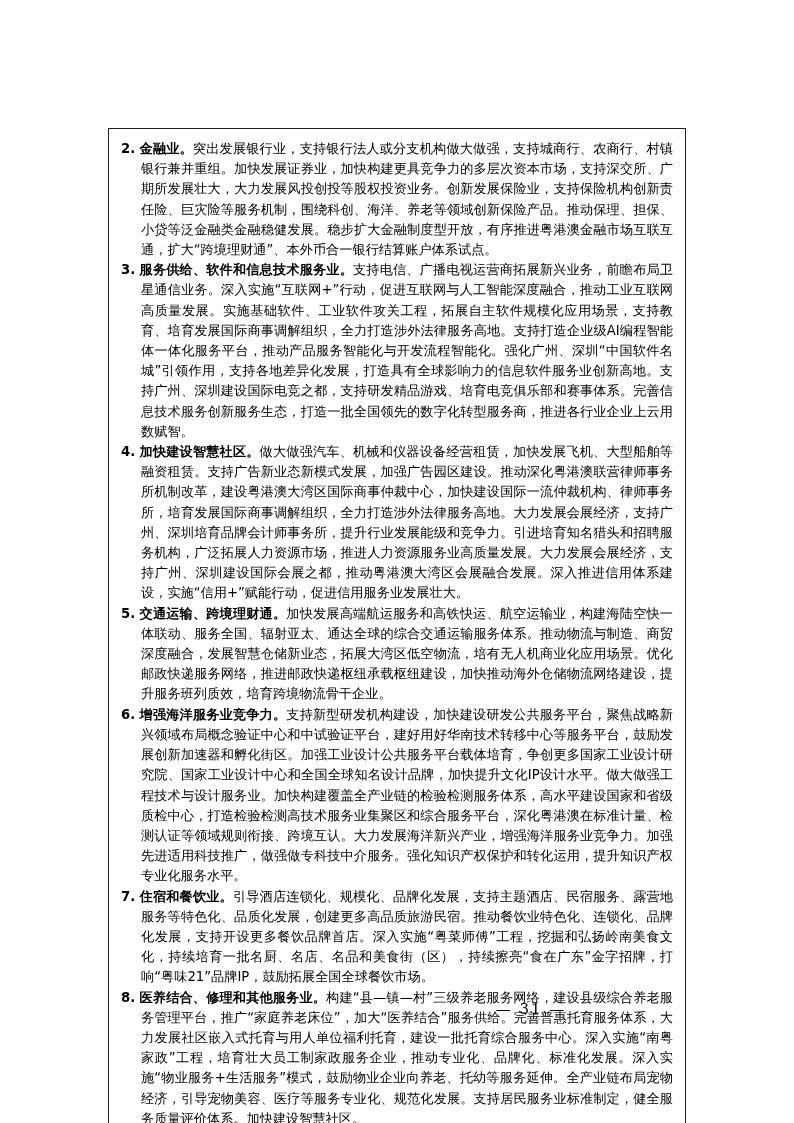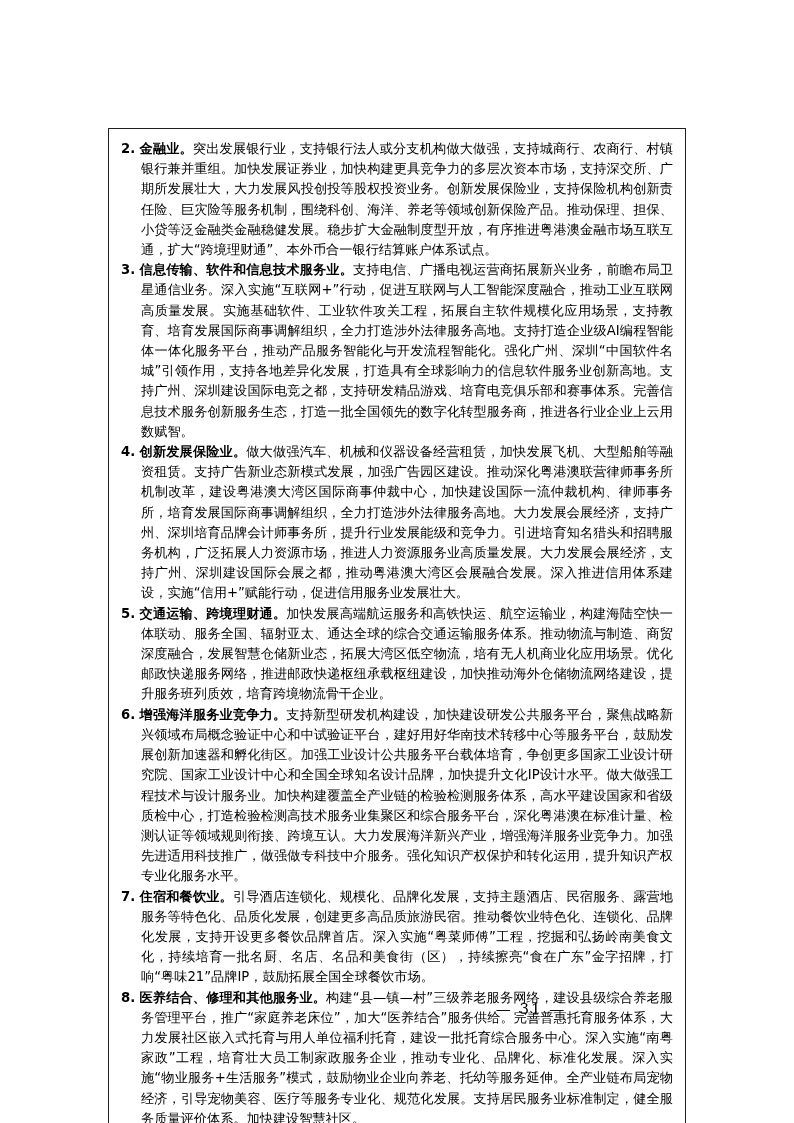--- a/index.html
+++ b/index.html
@@ -69,26 +69,26 @@
 <div class="page">
   <div class="content-frame">
 
     <p class="para">
       <span class="num">2.</span>
       <span class="lead">金融业。</span><span>突出发展银行业，支持银行法人或分支机构做大做强，支持城商行、农商行、村镇银行兼并重组。加快发展证券业，加快构建更具竞争力的多层次资本市场，支持深交所、广期所发展壮大，大力发展风投创投等股权投资业务。创新发展保险业，支持保险机构创新责任险、巨灾险等服务机制，围绕科创、海洋、养老等领域创新保险产品。推动保理、担保、小贷等泛金融类金融稳健发展。稳步扩大金融制度型开放，有序推进粤港澳金融市场互联互通，扩大“跨境理财通”、本外币合一银行结算账户体系试点。</span>
     </p>
 
     <p class="para">
       <span class="num">3.</span>
-      <span class="lead">信息传输、软件和信息技术服务业。</span><span>支持电信、广播电视运营商拓展新兴业务，前瞻布局卫星通信业务。深入实施“互联网+”行动，促进互联网与人工智能深度融合，推动工业互联网高质量发展。实施基础软件、工业软件攻关工程，拓展自主软件规模化应用场景，支持教育、培育发展国际商事调解组织，全力打造涉外法律服务高地。支持打造企业级AI编程智能体一体化服务平台，推动产品服务智能化与开发流程智能化。强化广州、深圳“中国软件名城”引领作用，支持各地差异化发展，打造具有全球影响力的信息软件服务业创新高地。支持广州、深圳建设国际电竞之都，支持研发精品游戏、培育电竞俱乐部和赛事体系。完善信息技术服务创新服务生态，打造一批全国领先的数字化转型服务商，推进各行业企业上云用数赋智。</span>
+      <span class="lead">服务供给、软件和信息技术服务业。</span><span>支持电信、广播电视运营商拓展新兴业务，前瞻布局卫星通信业务。深入实施“互联网+”行动，促进互联网与人工智能深度融合，推动工业互联网高质量发展。实施基础软件、工业软件攻关工程，拓展自主软件规模化应用场景，支持教育、培育发展国际商事调解组织，全力打造涉外法律服务高地。支持打造企业级AI编程智能体一体化服务平台，推动产品服务智能化与开发流程智能化。强化广州、深圳“中国软件名城”引领作用，支持各地差异化发展，打造具有全球影响力的信息软件服务业创新高地。支持广州、深圳建设国际电竞之都，支持研发精品游戏、培育电竞俱乐部和赛事体系。完善信息技术服务创新服务生态，打造一批全国领先的数字化转型服务商，推进各行业企业上云用数赋智。</span>
     </p>
 
     <p class="para">
       <span class="num">4.</span>
-      <span class="lead">创新发展保险业。</span><span>做大做强汽车、机械和仪器设备经营租赁，加快发展飞机、大型船舶等融资租赁。支持广告新业态新模式发展，加强广告园区建设。推动深化粤港澳联营律师事务所机制改革，建设粤港澳大湾区国际商事仲裁中心，加快建设国际一流仲裁机构、律师事务所，培育发展国际商事调解组织，全力打造涉外法律服务高地。大力发展会展经济，支持广州、深圳培育品牌会计师事务所，提升行业发展能级和竞争力。引进培育知名猎头和招聘服务机构，广泛拓展人力资源市场，推进人力资源服务业高质量发展。大力发展会展经济，支持广州、深圳建设国际会展之都，推动粤港澳大湾区会展融合发展。深入推进信用体系建设，实施“信用+”赋能行动，促进信用服务业发展壮大。</span>
+      <span class="lead">加快建设智慧社区。</span><span>做大做强汽车、机械和仪器设备经营租赁，加快发展飞机、大型船舶等融资租赁。支持广告新业态新模式发展，加强广告园区建设。推动深化粤港澳联营律师事务所机制改革，建设粤港澳大湾区国际商事仲裁中心，加快建设国际一流仲裁机构、律师事务所，培育发展国际商事调解组织，全力打造涉外法律服务高地。大力发展会展经济，支持广州、深圳培育品牌会计师事务所，提升行业发展能级和竞争力。引进培育知名猎头和招聘服务机构，广泛拓展人力资源市场，推进人力资源服务业高质量发展。大力发展会展经济，支持广州、深圳建设国际会展之都，推动粤港澳大湾区会展融合发展。深入推进信用体系建设，实施“信用+”赋能行动，促进信用服务业发展壮大。</span>
     </p>
 
     <p class="para">
       <span class="num">5.</span>
       <span class="lead">交通运输、跨境理财通。</span><span>加快发展高端航运服务和高铁快运、航空运输业，构建海陆空快一体联动、服务全国、辐射亚太、通达全球的综合交通运输服务体系。推动物流与制造、商贸深度融合，发展智慧仓储新业态，拓展大湾区低空物流，培有无人机商业化应用场景。优化邮政快递服务网络，推进邮政快递枢纽承载枢纽建设，加快推动海外仓储物流网络建设，提升服务班列质效，培育跨境物流骨干企业。</span>
     </p>
 
     <p class="para">
       <span class="num">6.</span>
       <span class="lead">增强海洋服务业竞争力。</span><span>支持新型研发机构建设，加快建设研发公共服务平台，聚焦战略新兴领域布局概念验证中心和中试验证平台，建好用好华南技术转移中心等服务平台，鼓励发展创新加速器和孵化街区。加强工业设计公共服务平台载体培育，争创更多国家工业设计研究院、国家工业设计中心和全国全球知名设计品牌，加快提升文化IP设计水平。做大做强工程技术与设计服务业。加快构建覆盖全产业链的检验检测服务体系，高水平建设国家和省级质检中心，打造检验检测高技术服务业集聚区和综合服务平台，深化粤港澳在标准计量、检测认证等领域规则衔接、跨境互认。大力发展海洋新兴产业，增强海洋服务业竞争力。加强先进适用科技推广，做强做专科技中介服务。强化知识产权保护和转化运用，提升知识产权专业化服务水平。</span>

